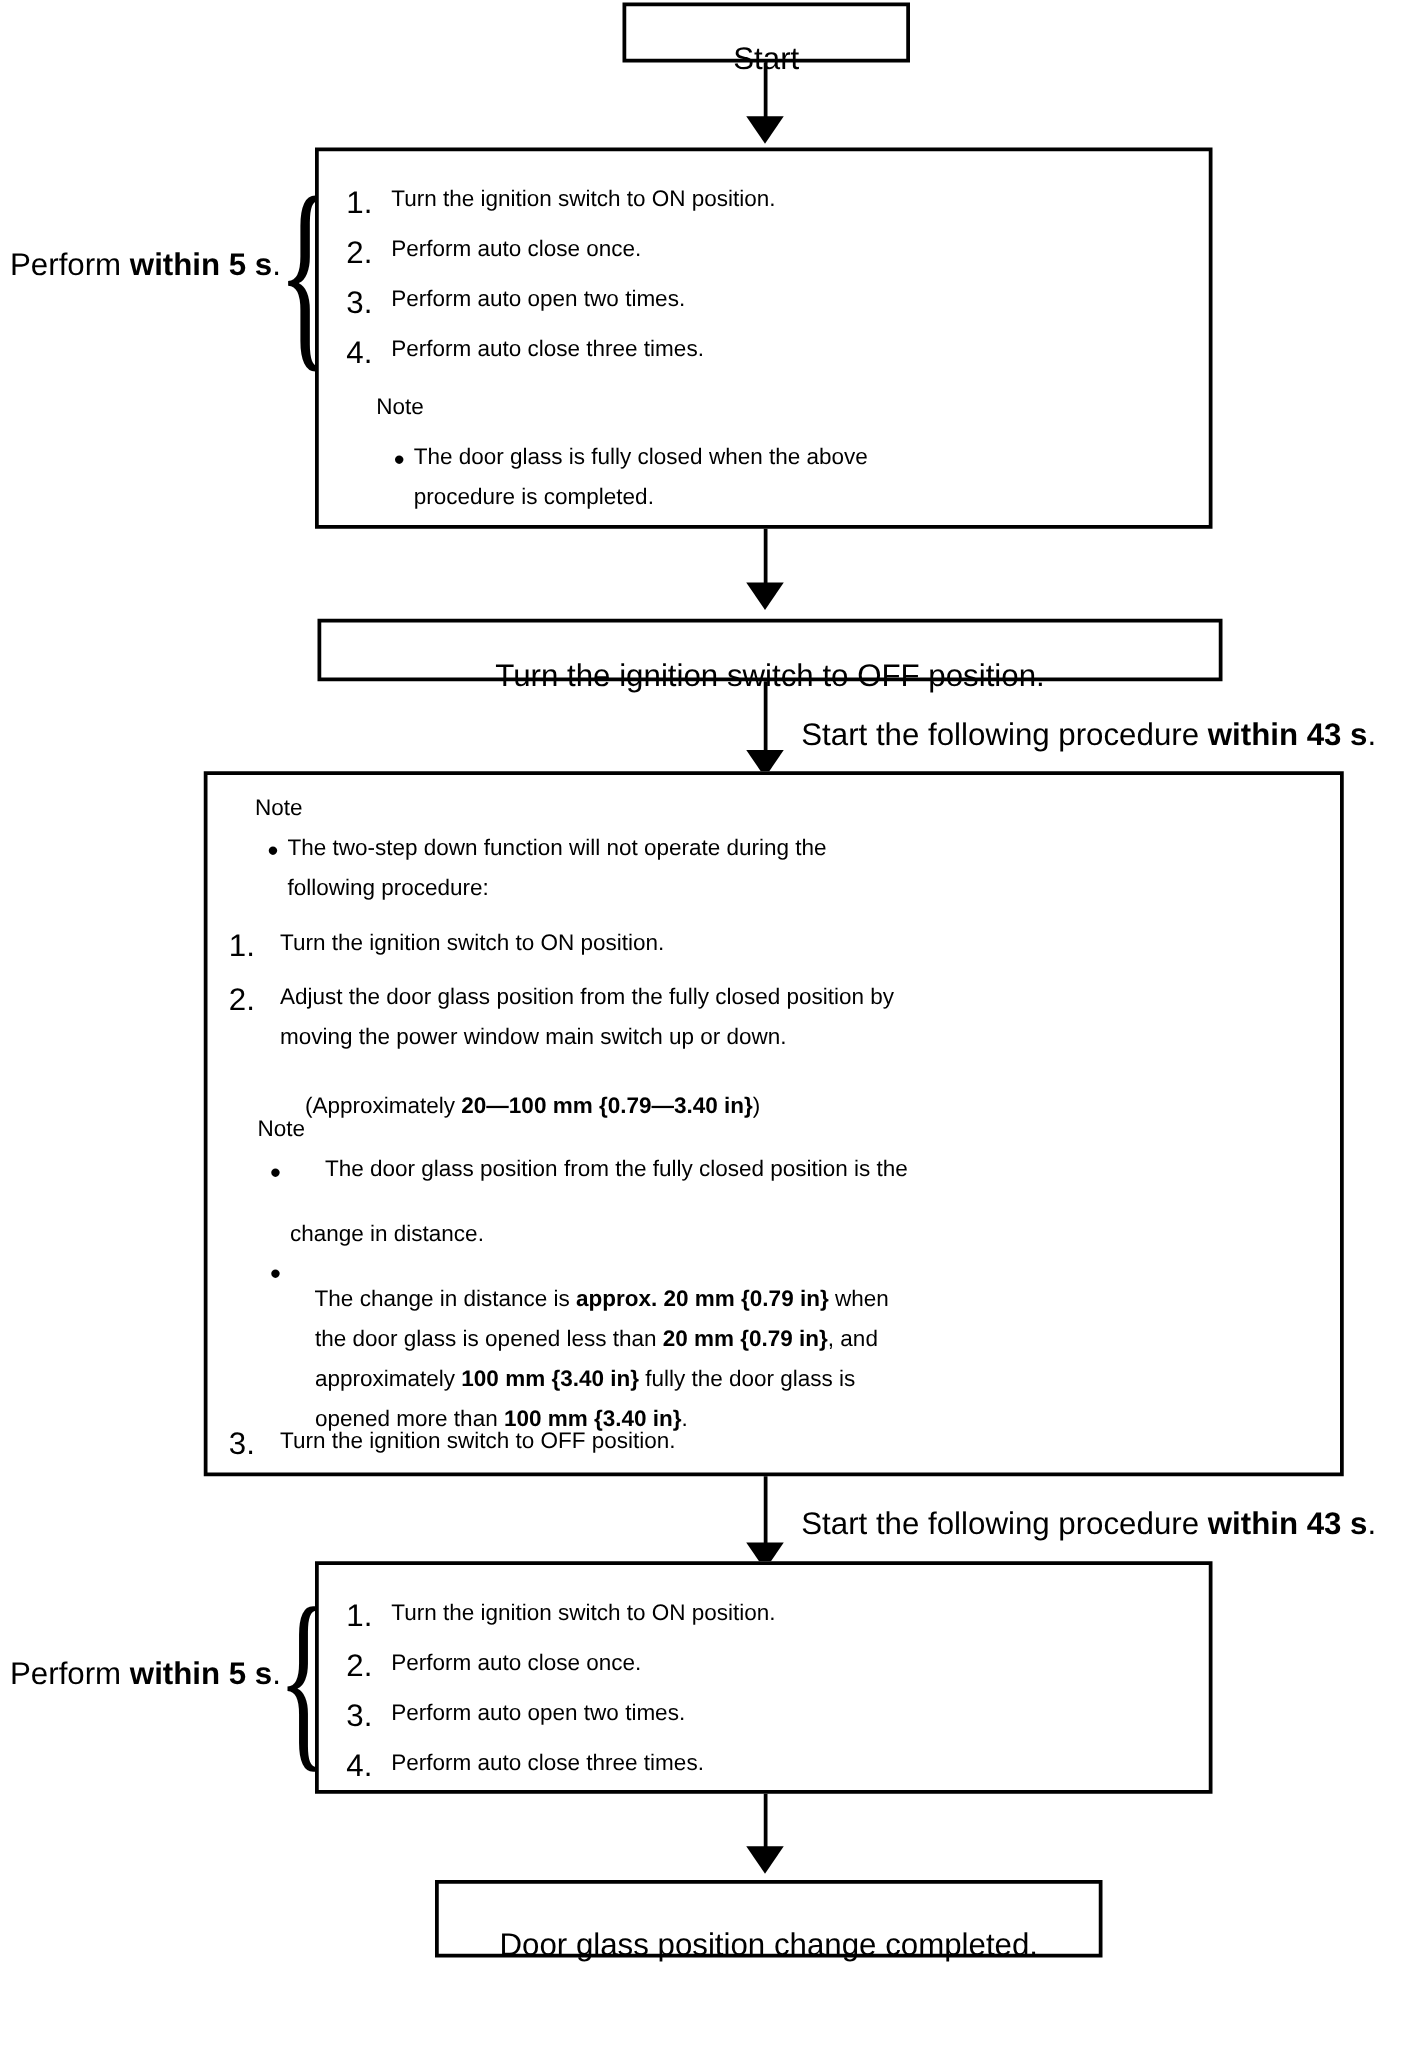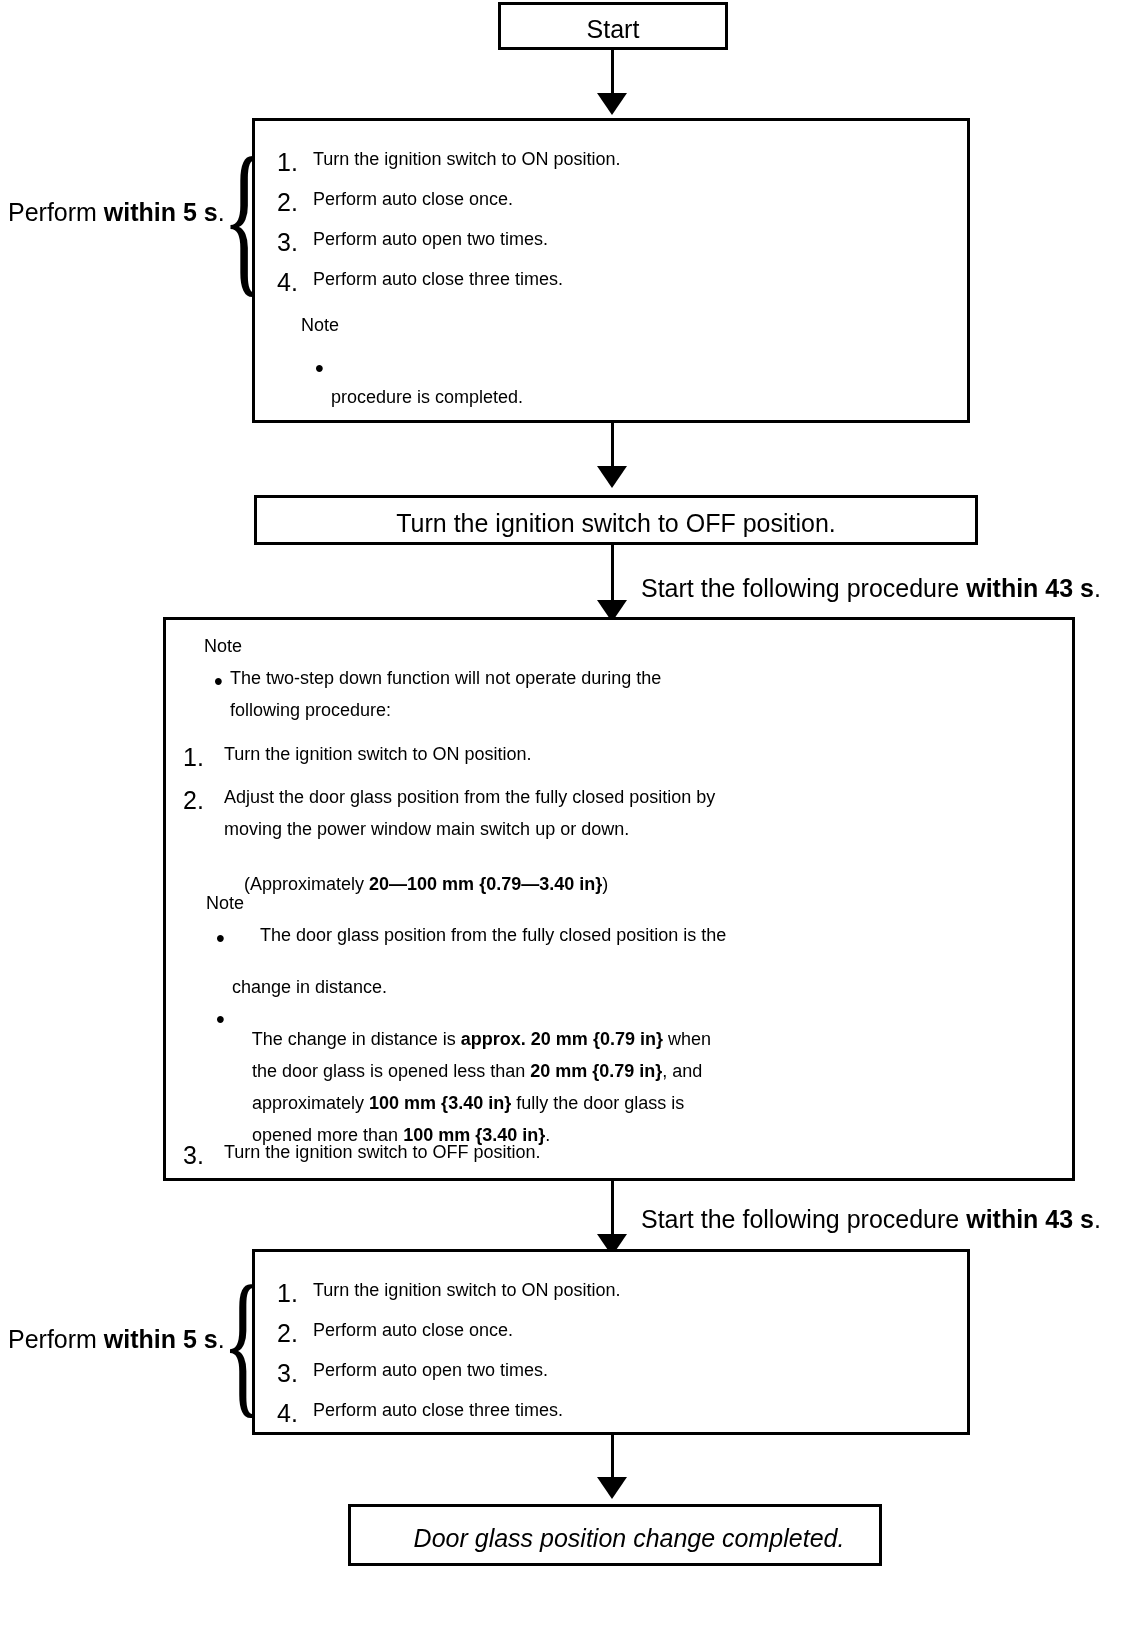--- a/index.html
+++ b/index.html
@@ -8,21 +8,21 @@
     background: #ffffff;
   }
   body {
     width: 1125px;
     height: 1645px;
     position: relative;
     font-family: "Liberation Sans", sans-serif;
     color: #000000;
     overflow: hidden;
   }
-  .abs { position: absolute; }
+  .abs { position: absolute; margin-top: 18px; }
   .box {
     position: absolute;
     border: 3px solid #000;
     background: #fff;
     box-sizing: border-box;
   }
   .vline {
     position: absolute;
     width: 3px;
     background: #000;
@@ -96,20 +96,21 @@
 
   <div class="num" style="left:22px; top:107px;">3.</div>
   <div class="item" style="left:58px; top:107px;">Perform auto open two times.</div>
 
   <div class="num" style="left:22px; top:147px;">4.</div>
   <div class="item" style="left:58px; top:147px;">Perform auto close three times.</div>
 
   <div class="item" style="left:46px; top:193px;">Note</div>
 
   <div class="bullet-dot" style="left:60px; top:233px;">•</div>
+  <div class="item" style="left:76px; top:233px;">The door glass is fully closed when the above</div>
   <div class="item" style="left:76px; top:265px;">procedure is completed.</div>
 </div>
 
 <div class="vline" style="left:611px; top:423px; height:48px;"></div>
 <div class="arrowhead" style="left:597px; top:466px;"></div>
 
 <div class="box" style="left:254px; top:495px; width:724px; height:50px;">
   <div class="ctext abs" style="left:0; top:10px; width:100%;">Turn the ignition switch to OFF position.</div>
 </div>
 
@@ -186,14 +187,14 @@
   <div class="item" style="left:58px; top:107px;">Perform auto open two times.</div>
 
   <div class="num" style="left:22px; top:147px;">4.</div>
   <div class="item" style="left:58px; top:147px;">Perform auto close three times.</div>
 </div>
 
 <div class="vline" style="left:611px; top:1435px; height:48px;"></div>
 <div class="arrowhead" style="left:597px; top:1477px;"></div>
 
 <div class="box" style="left:348px; top:1504px; width:534px; height:62px;">
-  <div class="ctext abs" style="left:14px; top:16px; width:100%;font-style:italic;">Door glass position change completed.</div>
+  <div class="ctext abs" style="left:0; top:16px; width:100%;">Door glass position change completed.</div>
 </div>
 
 </body></html>

